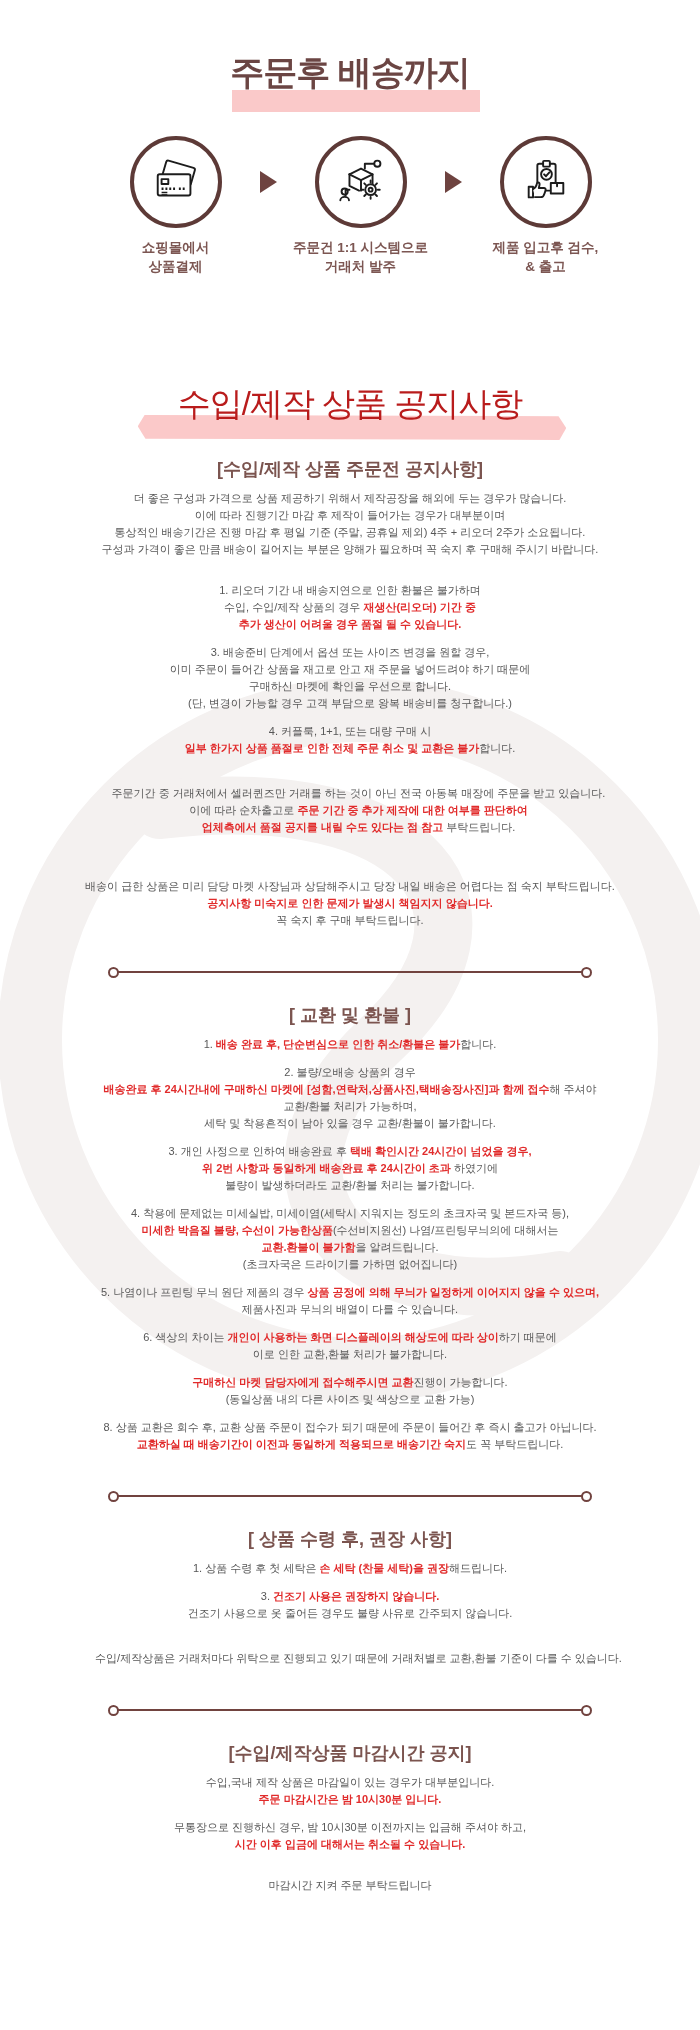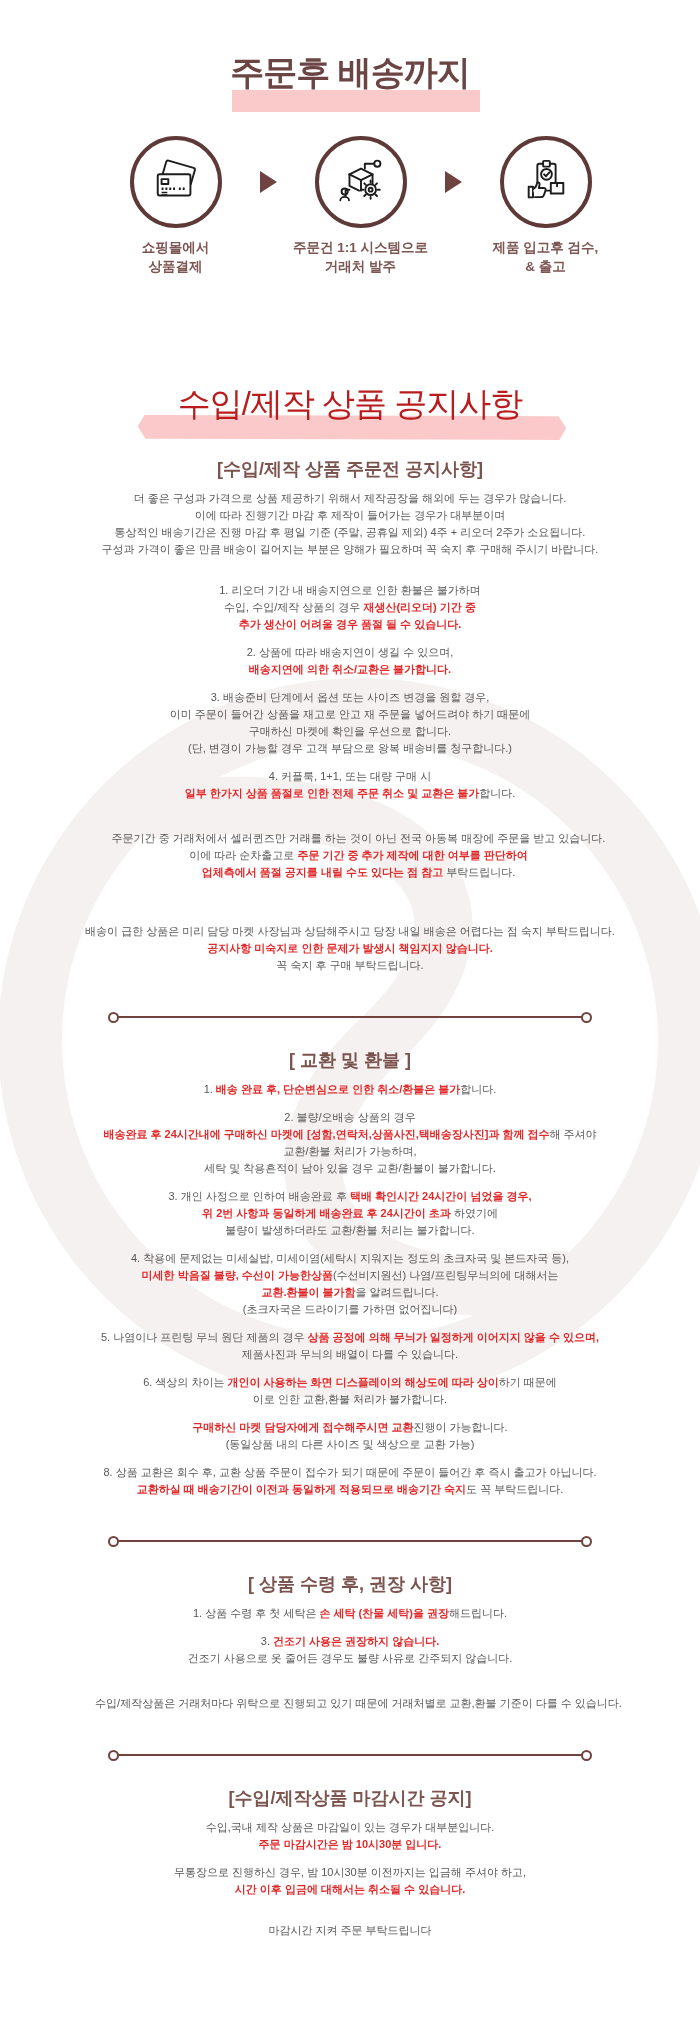--- a/index.html
+++ b/index.html
@@ -155,24 +155,20 @@
           <div class="ln"><span class="seg-g">이에 따라 진행기간 마감 후 제작이 들어가는 경우가 대부분이며</span></div>
           <div class="ln"><span class="seg-g">통상적인 배송기간은 진행 마감 후 평일 기준 (주말, 공휴일 제외) 4주 + 리오더 2주가 소요됩니다.</span></div>
           <div class="ln"><span class="seg-g">구성과 가격이 좋은 만큼 배송이 길어지는 부분은 양해가 필요하며 꼭 숙지 후 구매해 주시기 바랍니다.</span></div>
         </div>
         <div class="block gap-md">
           <div class="ln"><span class="seg-g">1. 리오더 기간 내 배송지연으로 인한 환불은 불가하며</span></div>
           <div class="ln"><span class="seg-g">수입, 수입/제작 상품의 경우 </span><span class="seg-r">재생산(리오더) 기간 중</span></div>
           <div class="ln"><span class="seg-r">추가 생산이 어려울 경우 품절 될 수 있습니다.</span></div>
         </div>
         <div class="block">
-          <div class="ln"><span class="seg-g">2. 상품에 따라 배송지연이 생길 수 있으며,</span></div>
-          <div class="ln"><span class="seg-r">배송지연에 의한 취소/교환은 불가합니다.</span></div>
-        </div>
-        <div class="block">
           <div class="ln"><span class="seg-g">3. 배송준비 단계에서 옵션 또는 사이즈 변경을 원할 경우,</span></div>
           <div class="ln"><span class="seg-g">이미 주문이 들어간 상품을 재고로 안고 재 주문을 넣어드려야 하기 때문에</span></div>
           <div class="ln"><span class="seg-g">구매하신 마켓에 확인을 우선으로 합니다.</span></div>
           <div class="ln"><span class="seg-g">(단, 변경이 가능할 경우 고객 부담으로 왕복 배송비를 청구합니다.)</span></div>
         </div>
         <div class="block">
           <div class="ln"><span class="seg-g">4. 커플룩, 1+1, 또는 대량 구매 시</span></div>
           <div class="ln"><span class="seg-r">일부 한가지 상품 품절로 인한 전체 주문 취소 및 교환은 불가</span><span class="seg-g">합니다.</span></div>
         </div>
         <div class="block gap-lg">

